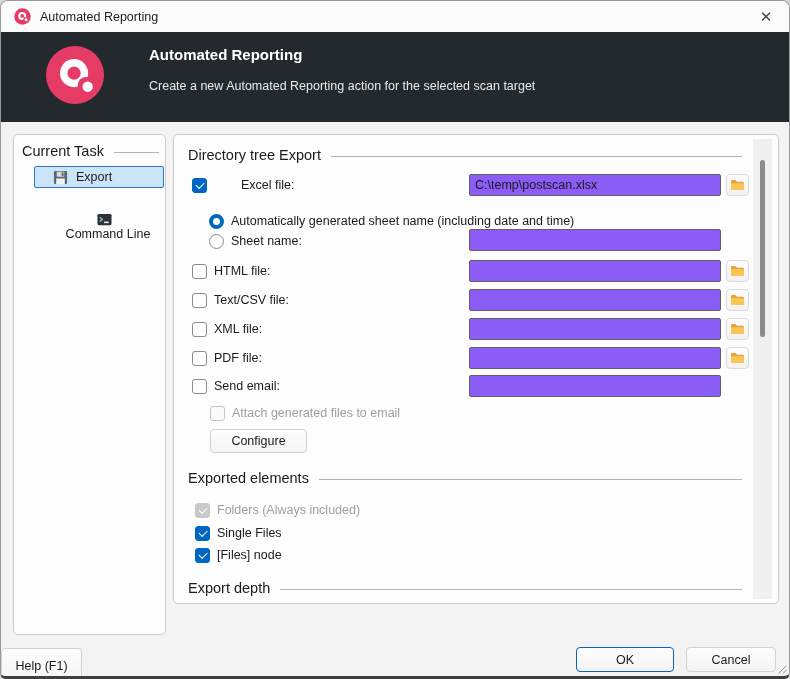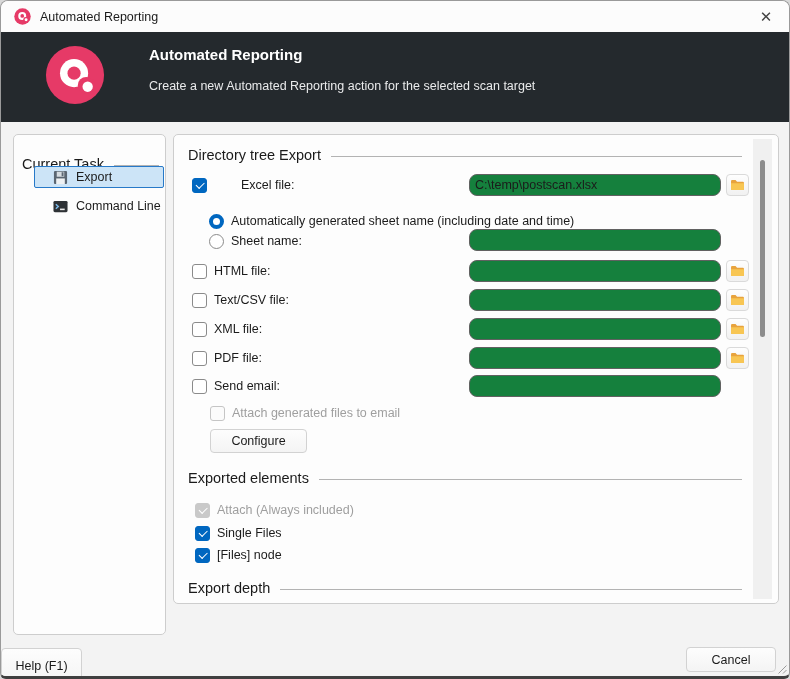--- a/index.html
+++ b/index.html
@@ -34,21 +34,21 @@
   .cb { width:15px; height:15px; border:1px solid #8b8b8b; border-radius:3px; background:#fff; position:relative; flex:none; }
   .cb.checked { background:#0067c0; border-color:#0067c0; }
   .cb.checked::after { content:''; position:absolute; left:2.5px; top:3.5px; width:7px; height:3.5px;
     border-left:1.7px solid #fff; border-bottom:1.7px solid #fff; transform:rotate(-45deg); }
   .cb.disabled { border-color:#c5c5c5; background:#fbfbfb; }
   .cb.checked.disabled { background:#c9c9c9; border-color:#c9c9c9; }
   .radio { width:15px; height:15px; border:1px solid #8b8b8b; border-radius:50%; background:#fff; flex:none; }
   .radio.selected { border:4.6px solid #0067c0; }
   .lbl { margin-left:7px; font-size:12.5px; color:#1b1b1b; white-space:nowrap; }
   .lbl.disabled { color:#9f9f9f; }
-  .field { position:absolute; width:252px; height:22px; border:1px solid #616161; border-radius:8px; background:#15803d;
+  .field { position:absolute; width:252px; height:22px; border:1px solid #616161; border-radius:2px; background:#8b5cf6;
     font:12.5px "Liberation Sans",sans-serif; padding:0 5px; color:#1b1b1b; outline:none; }
   .folder-btn { position:absolute; width:23px; height:22px; border:1px solid #dadada; border-radius:4px;
     background:linear-gradient(#fefefe,#f1f1f1); display:flex; align-items:center; justify-content:center; }
   .btn { position:absolute; border:1px solid #d2d2d2; border-radius:4px; background:linear-gradient(#fdfdfd,#f4f4f4);
     font:12.5px "Liberation Sans",sans-serif; color:#1b1b1b; display:flex; align-items:center; justify-content:center; }
   .btn.default { border-color:#0067c0; }
   
   .spinner { position:absolute; width:69px; height:24px; border:1px solid #8b8b8b; border-radius:3px; background:#fff; display:flex; align-items:center; }
   .spinner .spin-val { margin-left:7px; font-size:12.5px; color:#1b1b1b; flex:1; }
   .spin-arrows { display:flex; flex-direction:column; gap:3px; margin-right:8px; }
@@ -82,37 +82,37 @@
       <circle cx="31" cy="30" r="15" fill="#ffffff"></circle>
       <circle cx="31" cy="30" r="7" fill="#e63a67"></circle>
       <circle cx="44" cy="43" r="9" fill="#e63a67"></circle>
       <circle cx="45.5" cy="44.5" r="5.5" fill="#ffffff"></circle>
     </svg>
     <div class="h-title">Automated Reporting</div>
     <div class="h-sub">Create a new Automated Reporting action for the selected scan target</div>
   </div>
 
   <div class="panel left-panel">
-    <div class="group-title" style="left:8px; top:21px; width:137px;">
+    <div class="group-title" style="left:8px; top:8px; width:137px;">
       <span>Current Task</span>
         <span class="rule"></span>
     </div>
 
     <div class="side-item selected" style="top:31px;">
       <svg width="15" height="15" viewBox="0 0 16 16">
         <rect x="1" y="1" width="14" height="14" rx="1.2" fill="#5a6672"></rect>
         <rect x="4" y="1.8" width="8" height="5.4" fill="#d5dce1"></rect>
         <rect x="9.2" y="2.4" width="2" height="4.2" fill="#5a6672"></rect>
         <rect x="3.4" y="9" width="9.2" height="6" fill="#eef1f3"></rect>
       </svg>
       <span>Export</span>
     </div>
 
 
-    <div class="side-item" style="top:60px;">
+    <div class="side-item" style="top:76px;flex-direction:column;">
       <svg width="15" height="15" viewBox="0 0 16 16">
         <rect x="0.5" y="2" width="15" height="12" rx="1.5" fill="#2e3236"></rect>
         <path d="M3 5.6 L5.6 8 L3 10.4" stroke="#7ab8e8" stroke-width="1.6" fill="none"></path>
         <rect x="7.5" y="10.2" width="5" height="1.7" fill="#e9e9e9"></rect>
       </svg>
       <span>Command Line</span>
     </div>
   </div>
 
   <div class="panel right-panel">
@@ -208,21 +208,21 @@
       <span>Configure</span>
     </div>
 
     <div class="group-title" style="left:14px; top:335px; width:554px;">
       <span>Exported elements</span>
         <span class="rule"></span>
     </div>
 
     <div class="rowflex" style="left:21px; top:366px;">
       <span class="cb checked disabled"></span>
-      <span class="lbl disabled">Attach (Always included)</span>
+      <span class="lbl disabled">Folders (Always included)</span>
     </div>
 
     <div class="rowflex" style="left:21px; top:389px;">
       <span class="cb checked"></span>
       <span class="lbl">Single Files</span>
     </div>
 
     <div class="rowflex" style="left:21px; top:411px;">
       <span class="cb checked"></span>
       <span class="lbl">[Files] node</span>
@@ -255,20 +255,23 @@
     </div>
 
     <div class="sb-track">
       <div class="sb-thumb"></div>
     </div>
   </div>
 
   <div class="btn" style="left:0; top:647px; width:81px; height:36px;">
     <span>Help (F1)</span>
   </div>
+  <div class="btn default" style="left:575px; top:646px; width:98px; height:25px;">
+    <span>OK</span>
+  </div>
   <div class="btn" style="left:685px; top:646px; width:90px; height:25px;text-align:right;">
     <span>Cancel</span>
   </div>
 
   <svg class="grip" width="9" height="9">
     <path d="M8.5 0.5 L0.5 8.5 M8.5 5 L5 8.5" stroke="#9a9a9a" fill="none"></path>
   </svg>
 </div>
 
 </body></html>

